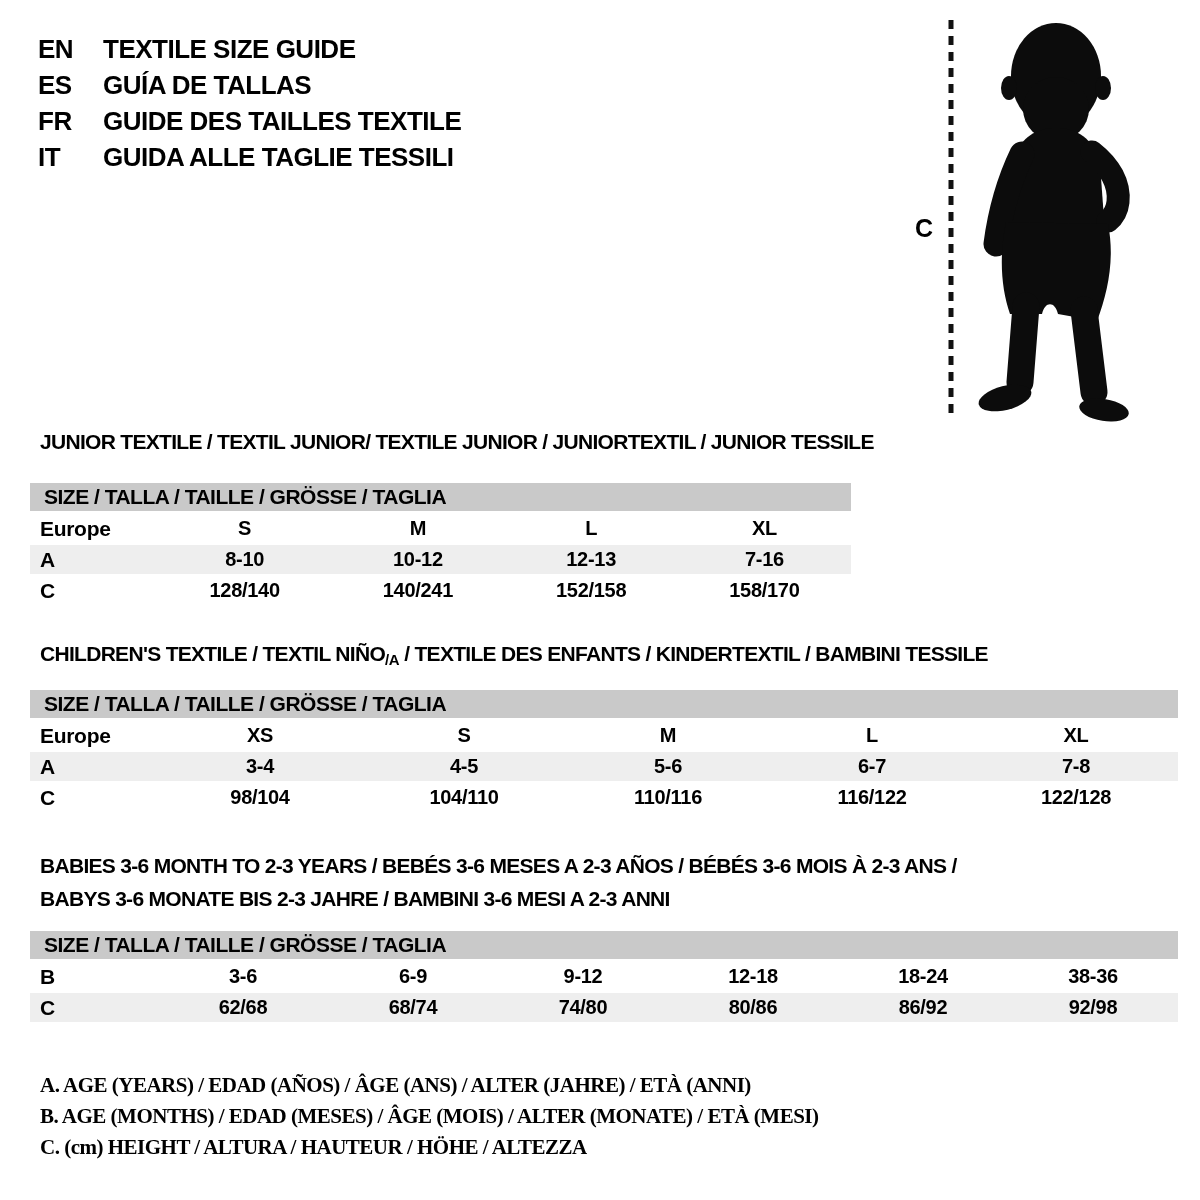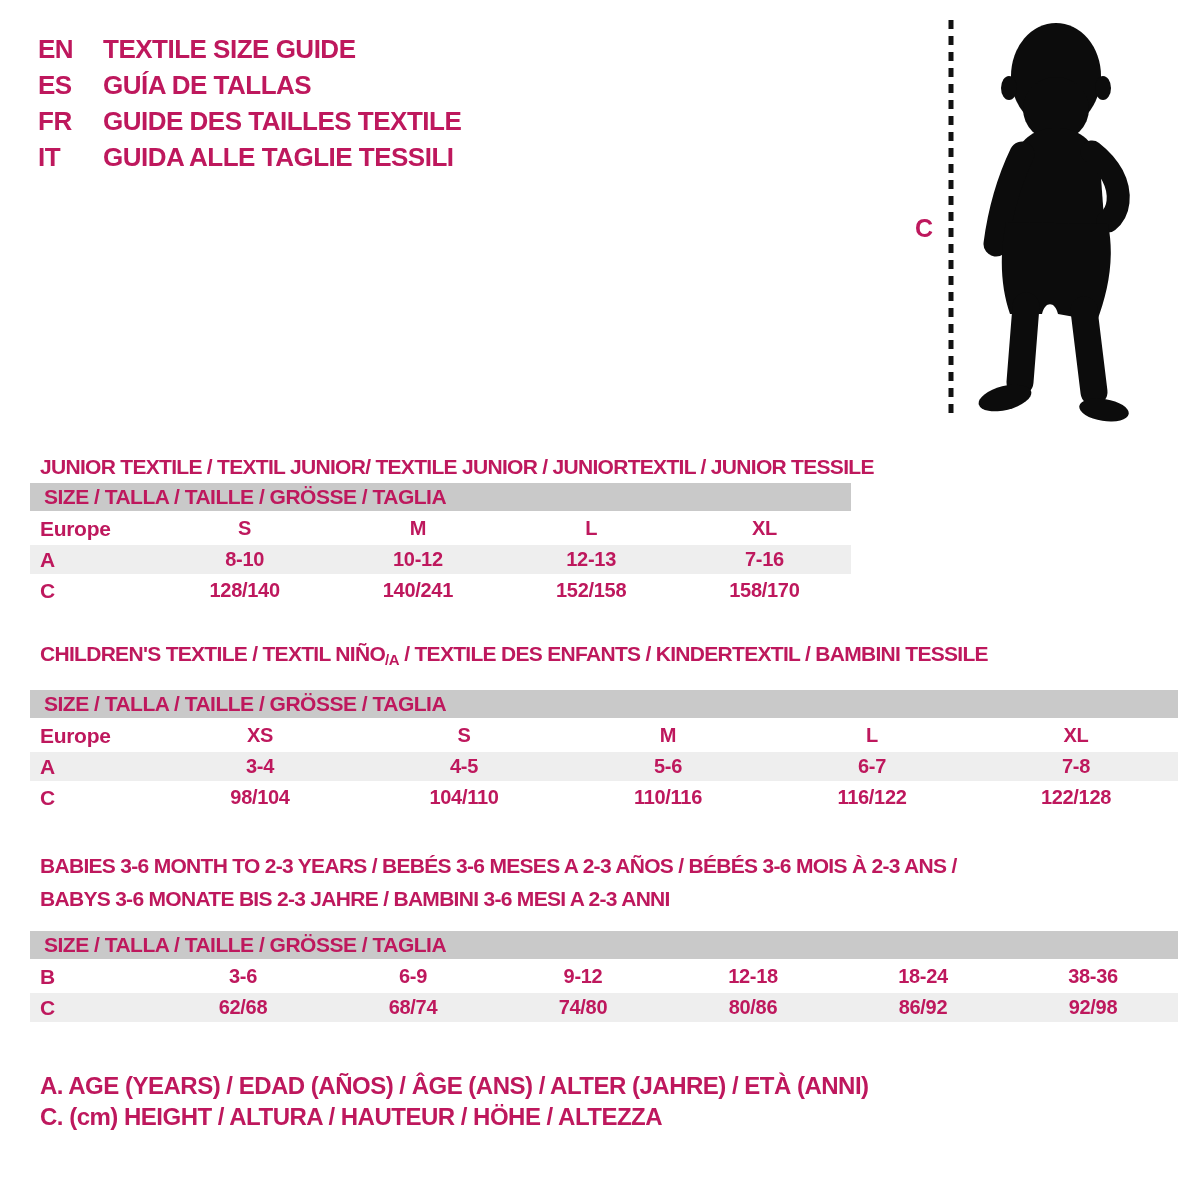--- a/index.html
+++ b/index.html
@@ -1,30 +1,30 @@
 <!DOCTYPE html>
 <html style="--header-grey: #c9c9c9; --row-grey: #eeeeee; --silhouette: #0c0c0c;"><head>
 <meta charset="utf-8">
 <style>
   html,body { margin:0; padding:0; background:#ffffff; }
   .page {
     position:relative; width:1200px; height:1200px; overflow:hidden;
-    background:#ffffff; color:#be185d;
+    background:#ffffff; color:#000000;
     font-family:"Liberation Sans", sans-serif; font-weight:700;
   }
   
   .lang-list { position:absolute; left:38px; top:31px; font-size:26px; letter-spacing:-0.5px; }
   .lang-row { height:36px; line-height:36px; white-space:nowrap; }
   .lang-code { display:inline-block; width:65px; }
   
   .figure-svg { position:absolute; left:940px; top:14px; }
   .measure-label { position:absolute; left:915px; top:214px; font-size:25px; }
   
   .sec-title { position:absolute; left:40px; font-size:21px; letter-spacing:-0.7px; white-space:nowrap; }
-  #sec1-title { top:455px; }
+  #sec1-title { top:430px; }
   #sec2-title { top:642px; }
   #sec3-title { top:849px; line-height:33px; }
   .sub-a { font-size:15px; vertical-align:-4px; letter-spacing:-0.5px; }
   
   .sz-table { position:absolute; left:30px; }
   .t1 { top:483px; width:821px; }
   .t2 { top:690px; width:1148px; }
   .t3 { top:931px; width:1148px; }
   .thead {
     height:28px; line-height:28px; padding-left:14px; margin-bottom:3px;
@@ -32,21 +32,21 @@
     font-size:21px; letter-spacing:-0.5px;
   }
   .trow { display:grid; height:29px; line-height:29px; margin-top:2px; font-size:20px; letter-spacing:-0.3px; }
   .t1 .trow { grid-template-columns:128px repeat(4, 1fr); }
   .t2 .trow { grid-template-columns:128px repeat(5, 1fr); }
   .t3 .trow { grid-template-columns:128px repeat(6, 1fr); }
   .sz-table .trow:nth-child(3) { background:var(--row-grey, #eeeeee); }
   .tlabel { padding-left:10px; text-align:left; font-size:21px; }
   .tcell { text-align:center; }
   
-  .footnotes { position:absolute; left:40px; top:1070px; font-size:24px; letter-spacing:-0.5px; }
+  .footnotes { position:absolute; left:40px; top:1070px; font-size:21px; letter-spacing:-0.5px;font-family:Liberation Serif, serif; }
   .footnote { height:31px; line-height:31px; white-space:nowrap; }
 </style>
 </head>
 <body>
 
 <div class="page">
 
   <div class="lang-list">
     <div class="lang-row">
       <span class="lang-code">EN</span><span>TEXTILE SIZE GUIDE</span>
@@ -161,16 +161,17 @@
       <span class="tcell">68/74</span>
       <span class="tcell">74/80</span>
       <span class="tcell">80/86</span>
       <span class="tcell">86/92</span>
       <span class="tcell">92/98</span>
     </div>
   </div>
 
   <div class="footnotes">
     <div class="footnote">A. AGE (YEARS) / EDAD (AÑOS) / ÂGE (ANS) / ALTER (JAHRE) / ETÀ (ANNI)</div>
+    <div class="footnote">B. AGE (MONTHS) / EDAD (MESES) / ÂGE (MOIS) / ALTER (MONATE) / ETÀ (MESI)</div>
     <div class="footnote">C. (cm) HEIGHT / ALTURA / HAUTEUR / HÖHE / ALTEZZA</div>
   </div>
 
 </div>
 
 </body></html>

